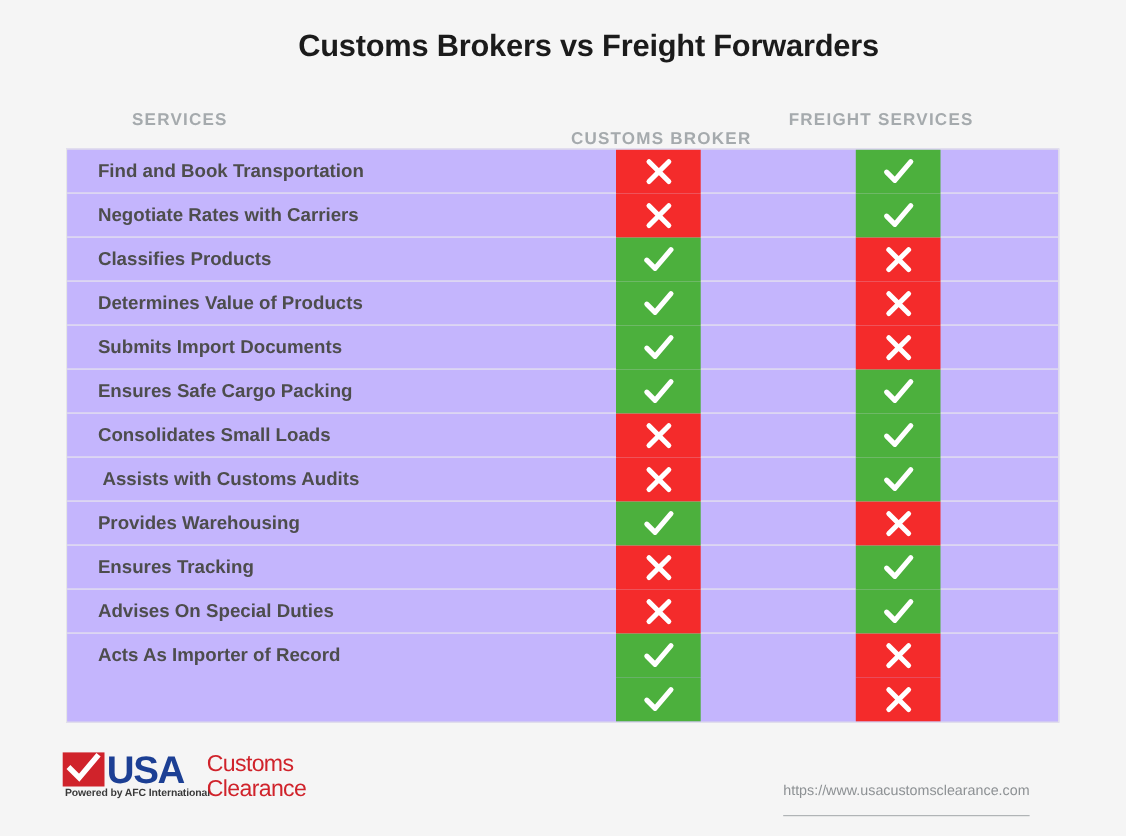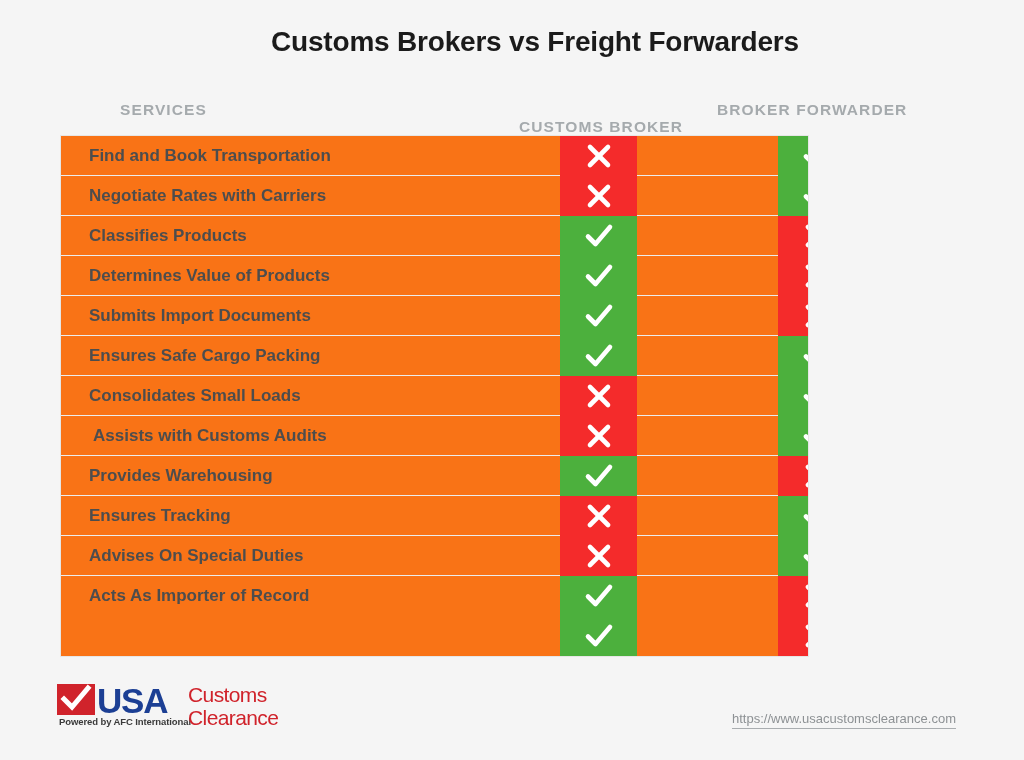--- a/index.html
+++ b/index.html
@@ -48,23 +48,23 @@
   }
   .hdr-services { left: 48px; top: 0; }
   .hdr-broker   { left: 447px; top: 17px; }
   .hdr-forwarder{ left: 645px; top: 0; }
 
   
   .table {
     position: absolute;
     top: 135px;
     left: 60px;
-    width: 749px;
+    width: 903px;
     height: 522px;
-    background: #f97316;
+    background: #c4b5fd;
     border: 1px solid #e6e6e6;
     box-sizing: border-box;
     overflow: hidden;
   }
   .rows {
     position: absolute;
     inset: 0;
     z-index: 1;
   }
   .row {
@@ -182,34 +182,33 @@
   }
 
   
   .site-url {
     position: absolute;
     left: 712px;
     top: 711px;
     font-size: 13px;
     color: #8d9194;
     border-bottom: 1px solid #a9adb0;
-    padding-bottom: 2px;
+    padding-bottom: 15px;
     white-space: nowrap;
-    margin-left: 20px;
   }
 </style>
 </head>
 <body>
 
 <div class="title">Customs Brokers vs Freight Forwarders</div>
 
 <div class="col-headers">
   <div class="hdr hdr-services">SERVICES</div>
   <div class="hdr hdr-broker">CUSTOMS BROKER</div>
-  <div class="hdr hdr-forwarder">BROKER FORWARDER</div>
+  <div class="hdr hdr-forwarder">FREIGHT SERVICES</div>
 </div>
 
 <div class="table">
   <div class="rows" id="rows-container">
       <div class="row">
         <div class="row-label">Find and Book Transportation</div>
       </div>
       <div class="row">
         <div class="row-label">Negotiate Rates with Carriers</div>
       </div>

